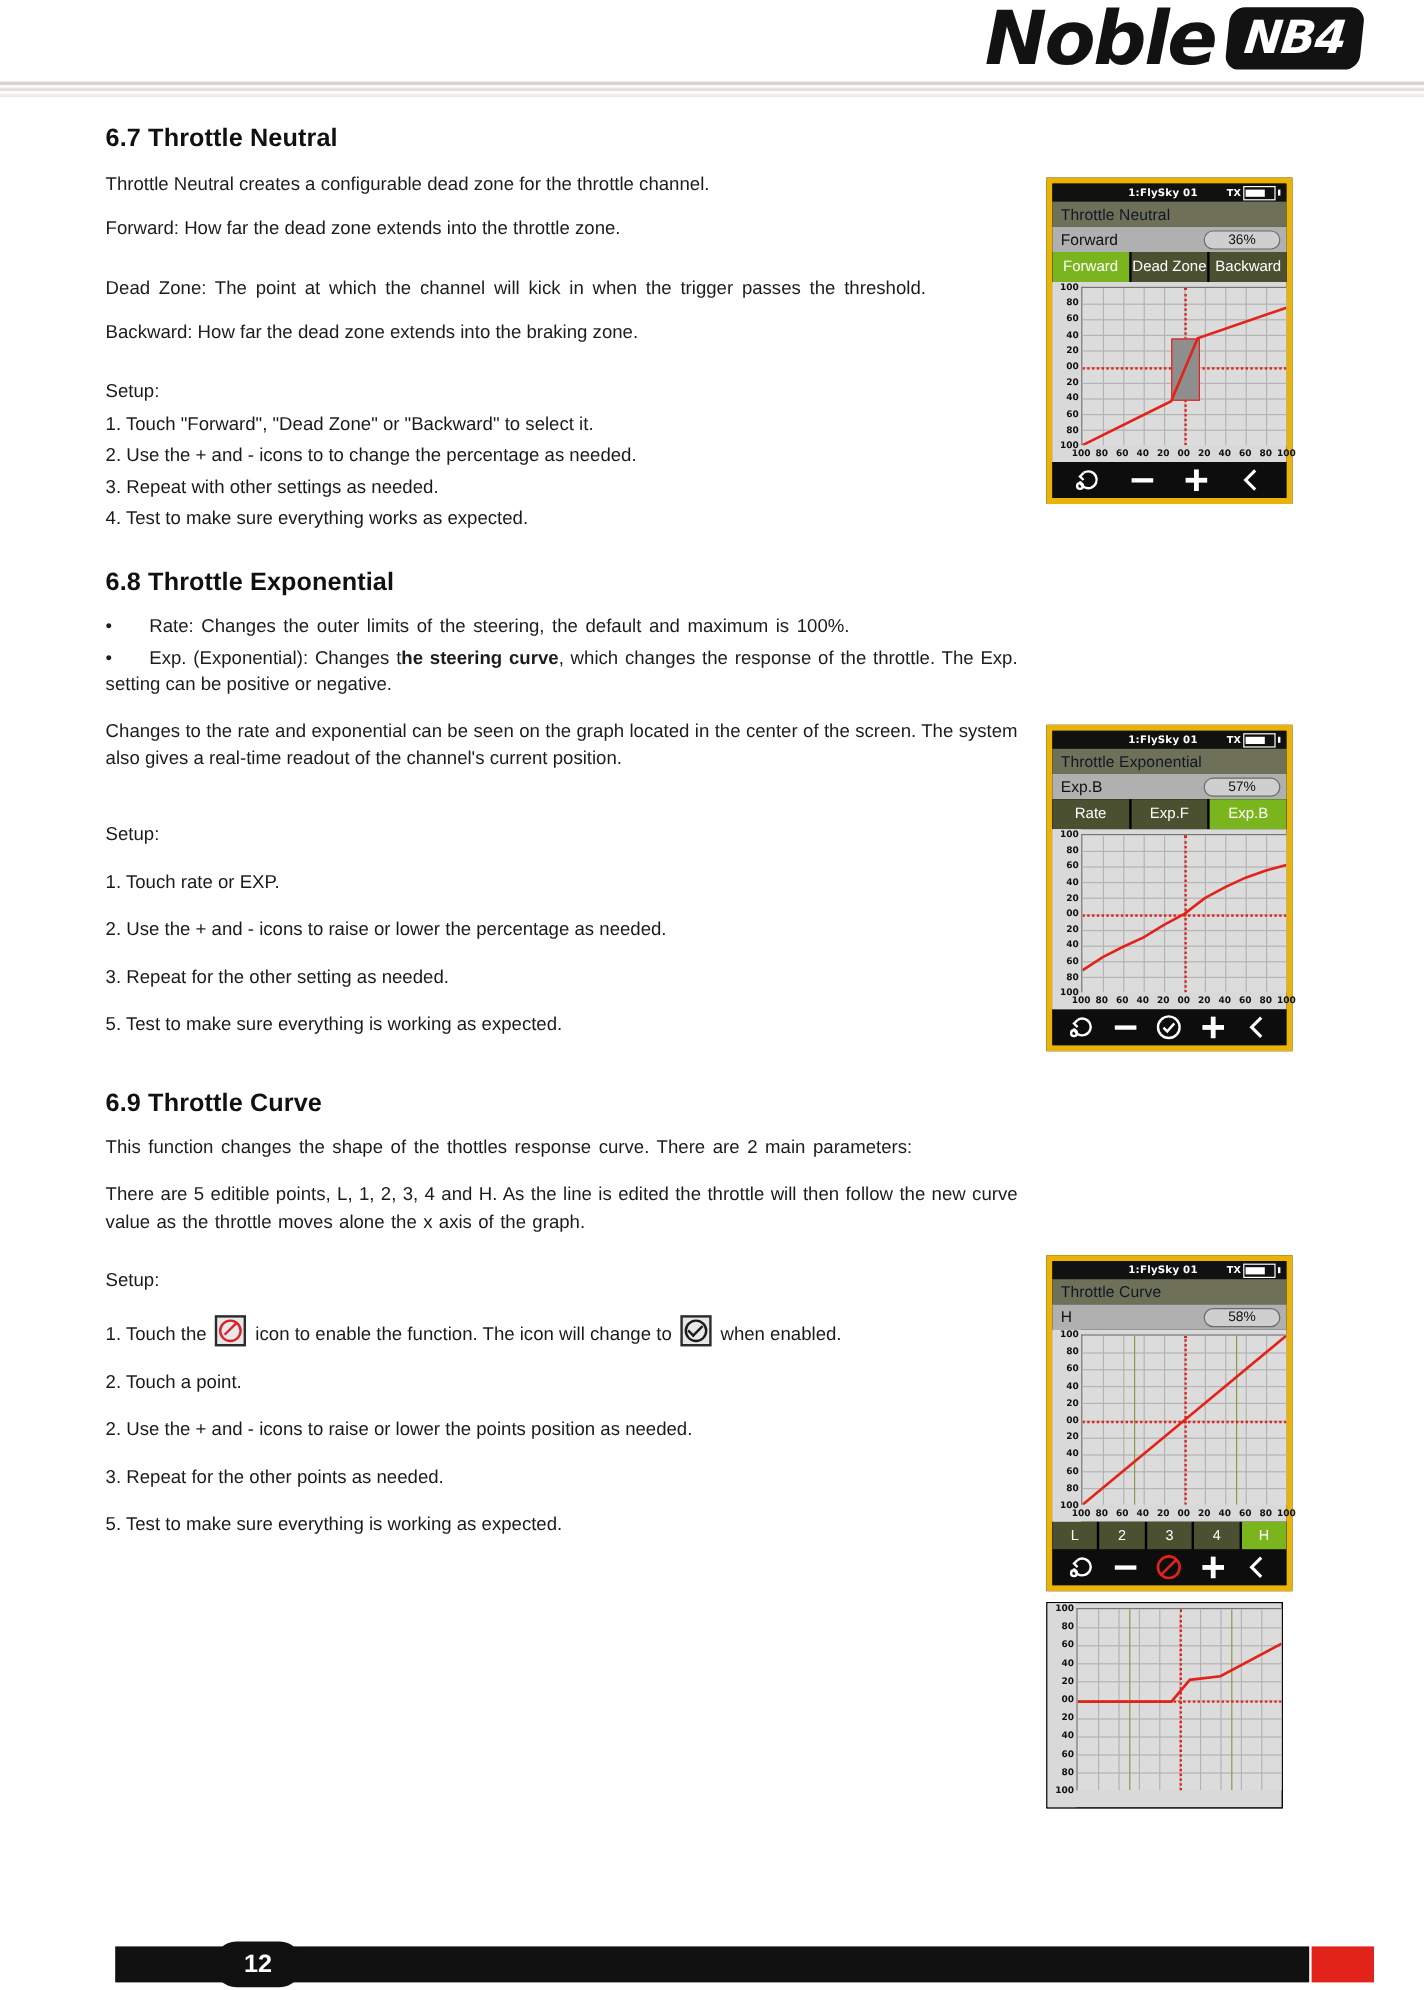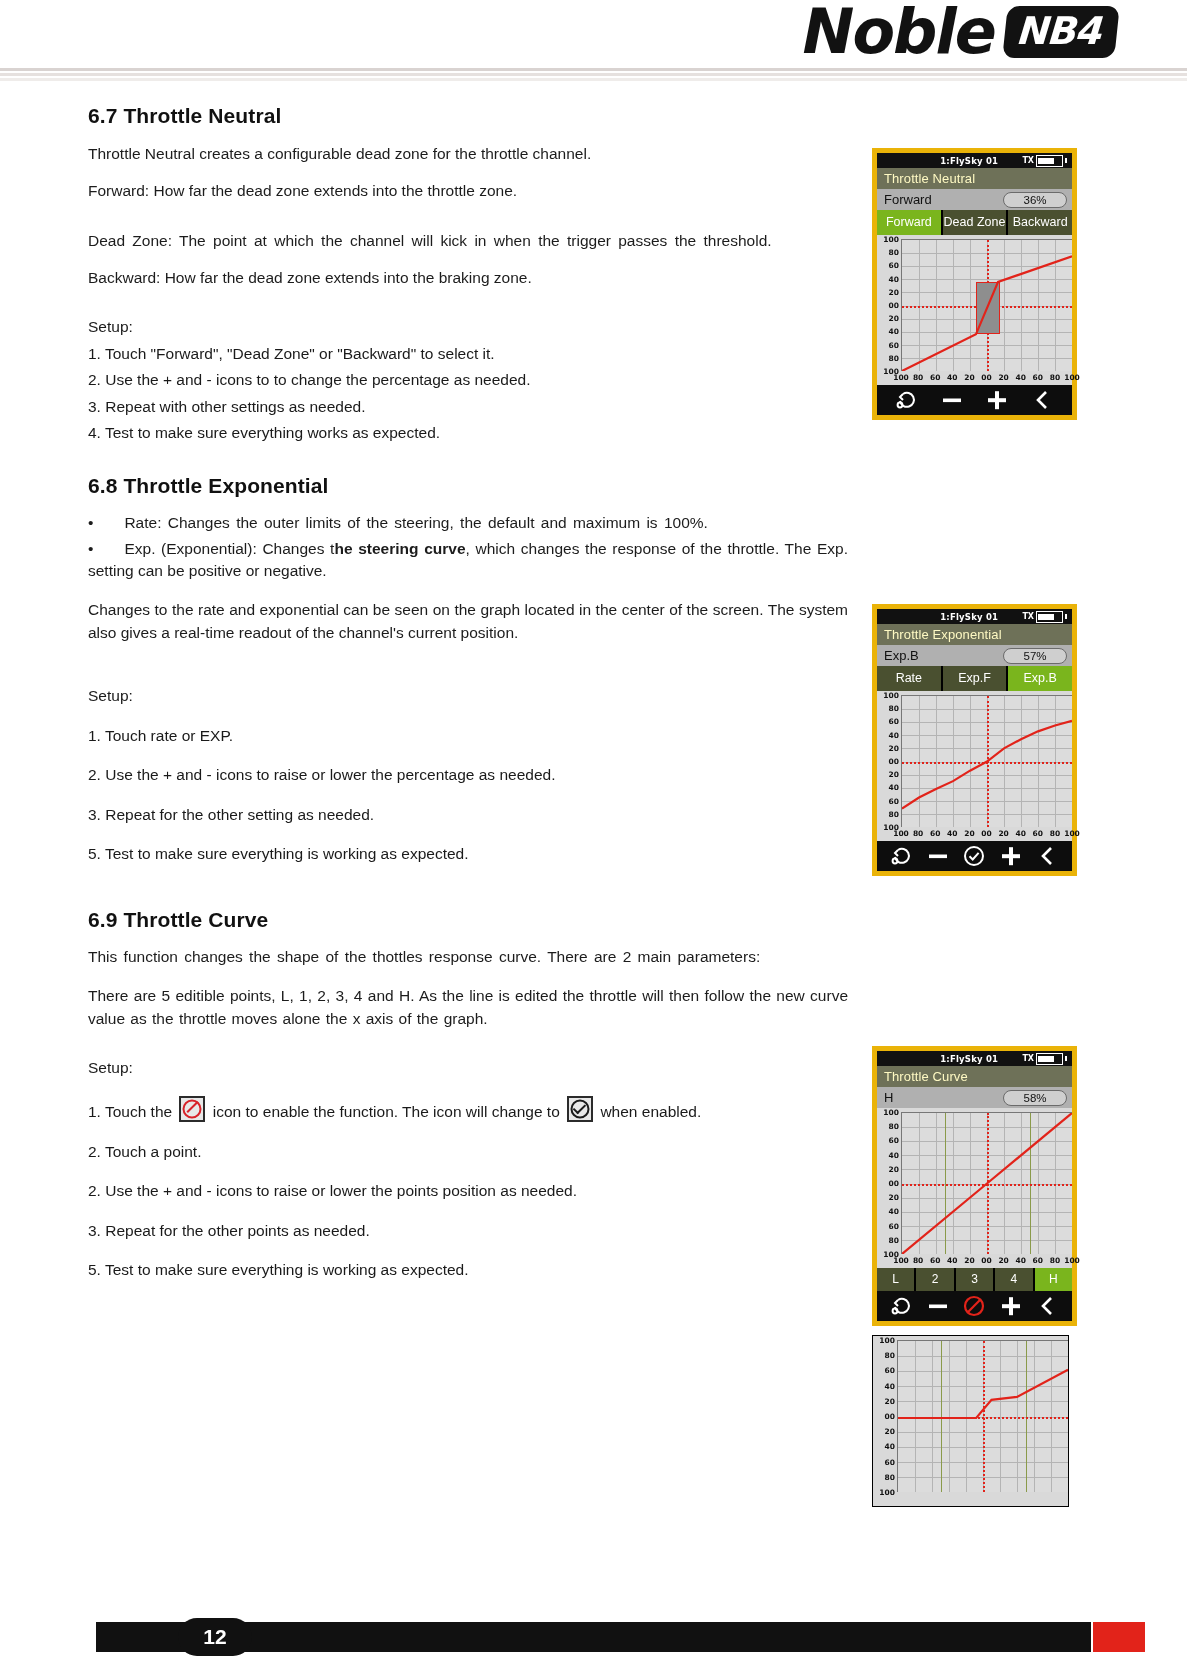--- a/index.html
+++ b/index.html
@@ -3,21 +3,21 @@
 <meta charset="utf-8">
 <style>
   html,body{margin:0;padding:0;}
   body{
     width:1187px;height:1658px;position:relative;background:#ffffff;
     font-family:"Liberation Sans", sans-serif;color:#1a1a1a;
     -webkit-font-smoothing:antialiased;
   }
   
   .header{position:absolute;left:0;top:0;width:1187px;height:92px;}
-  .logo{position:absolute;right:70px;top:2px;height:60px;display:flex;align-items:center;}
+  .logo{position:absolute;right:52px;top:2px;height:60px;display:flex;align-items:center;}
   .logo-word{
     font-family:"DejaVu Sans", sans-serif;font-weight:bold;font-style:italic;
     font-size:62px;letter-spacing:-2px;color:#121212;line-height:1;
   }
   .logo-badge{
     margin-left:10px;background:#121212;color:#ffffff;border-radius:12px;
     padding:6px 14px 8px 14px;font-family:"DejaVu Sans", sans-serif;
     font-weight:bold;font-style:italic;font-size:38px;line-height:1;letter-spacing:-1px;
     transform:skewX(-6deg);
   }
@@ -72,21 +72,21 @@
   .batt{display:flex;align-items:center;gap:2px;}
   .batt .lbl{font-size:8px;}
   .batt .cell{
     width:25px;height:10px;border:1px solid #fff;background:#111;position:relative;
     display:flex;align-items:center;
   }
   .batt .fill{height:6px;background:#fff;margin-left:1px;}
   .batt .nub{width:2px;height:5px;background:#fff;}
 
   .dev-title{
-    background:#6e7158;color:#fef9c3;height:21px;display:flex;align-items:center;
+    background:#6e7158;color:#0f172a;height:21px;display:flex;align-items:center;
     padding-left:7px;font-size:13px;letter-spacing:.1px;
   }
   .dev-valuerow{
     background:#b0b0b0;height:21px;display:flex;align-items:center;
     padding:0 5px 0 7px;justify-content:space-between;color:#111;font-size:13px;
   }
   .pill{
     background:#cfcfcf;border:1px solid #6b6b6b;border-radius:9px;
     min-width:50px;text-align:center;font-size:11.5px;padding:1px 6px;color:#111;
   }

